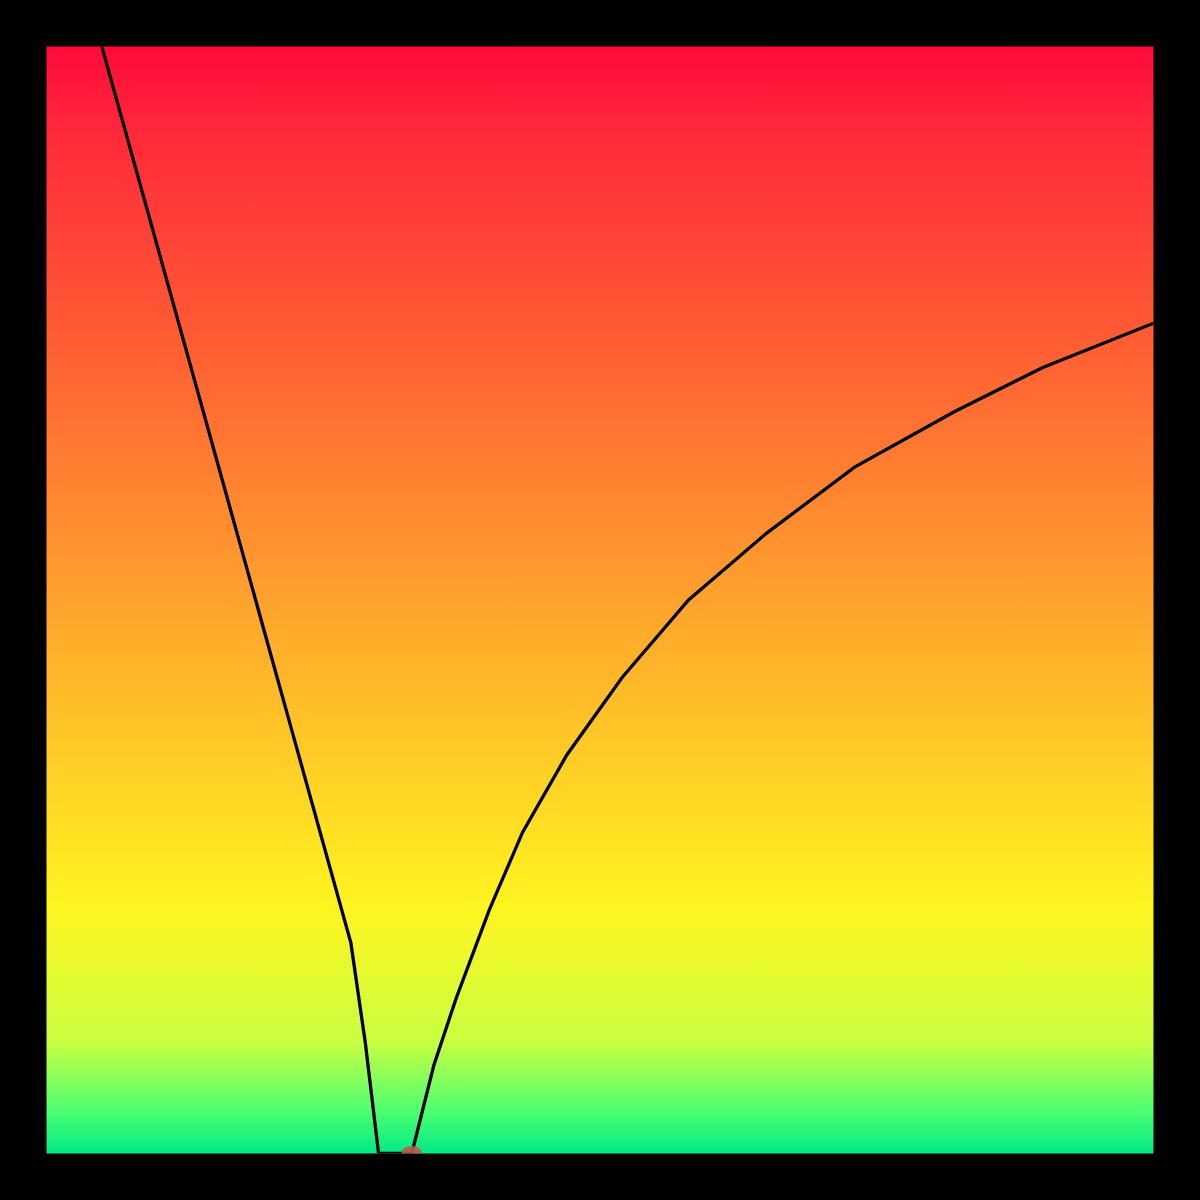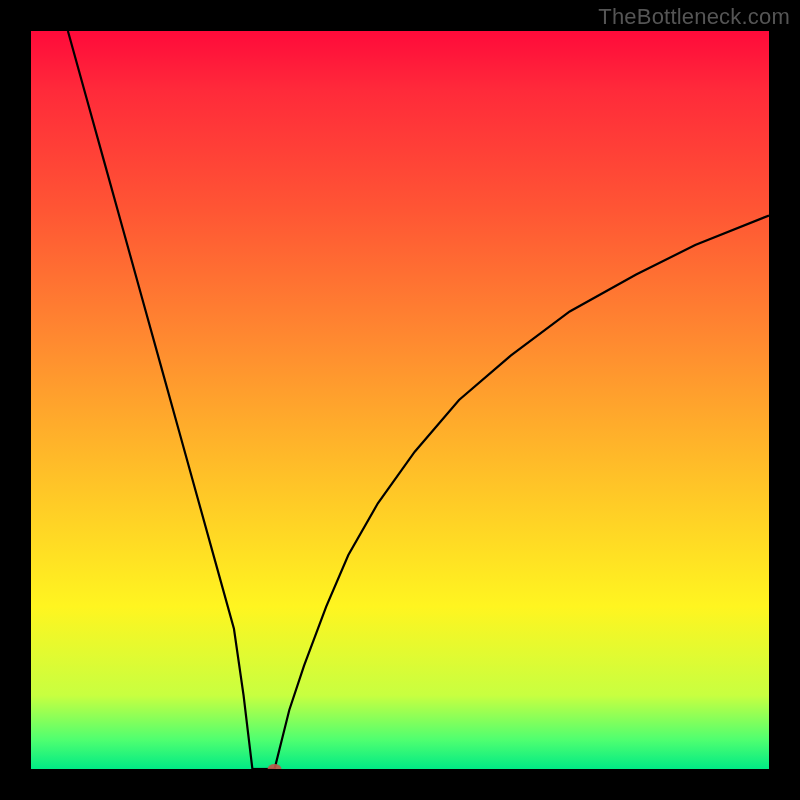--- a/index.html
+++ b/index.html
@@ -60,21 +60,20 @@
   }
   .marker {
     fill: #c0584a;
     opacity: 0.9;
   }
 </style>
 </head>
 <body>
 
 <div class="frame">
-  <div class="watermark">TheBottleneck.com</div>
 
   <div class="plot-area">
     <svg class="plot-svg" viewBox="0 0 738 738" preserveAspectRatio="none">
       <path id="curve-left" class="curve" d="M36.90 0.00 L55.35 66.42 L73.80 132.84 L92.25 199.26 L110.70 265.68 L129.15 332.10 L147.60 398.52 L166.05 464.94 L184.50 531.36 L202.95 597.78 L212.54 664.20 L216.97 701.10 L221.40 738.00"></path>
       <path id="curve-flat" class="curve" d="M221.40 738.00 L232.47 738.00 L243.54 738.00"></path>
       <path id="curve-right" class="curve" d="M243.54 738.00 L250.92 708.48 L258.30 678.96 L273.06 634.68 L295.20 575.64 L317.34 523.98 L346.86 472.32 L383.76 420.66 L428.04 369.00 L479.70 324.72 L538.74 280.44 L605.16 243.54 L664.20 214.02 L738.00 184.50"></path>
       <ellipse id="marker" class="marker" rx="7" ry="5" cx="243.54" cy="738.00"></ellipse>
     </svg>
   </div>
 </div>

